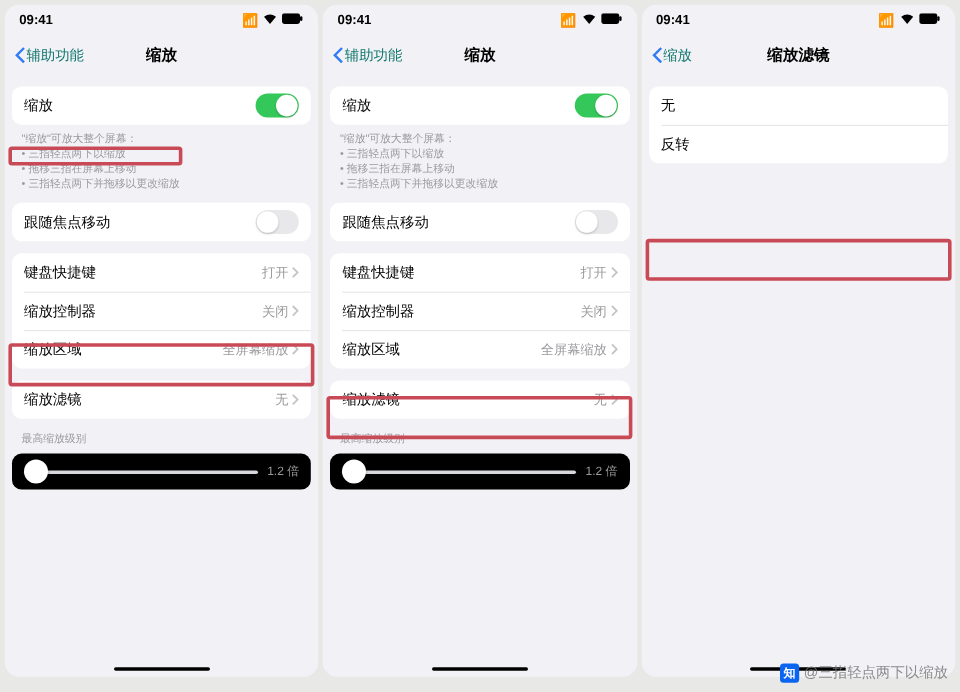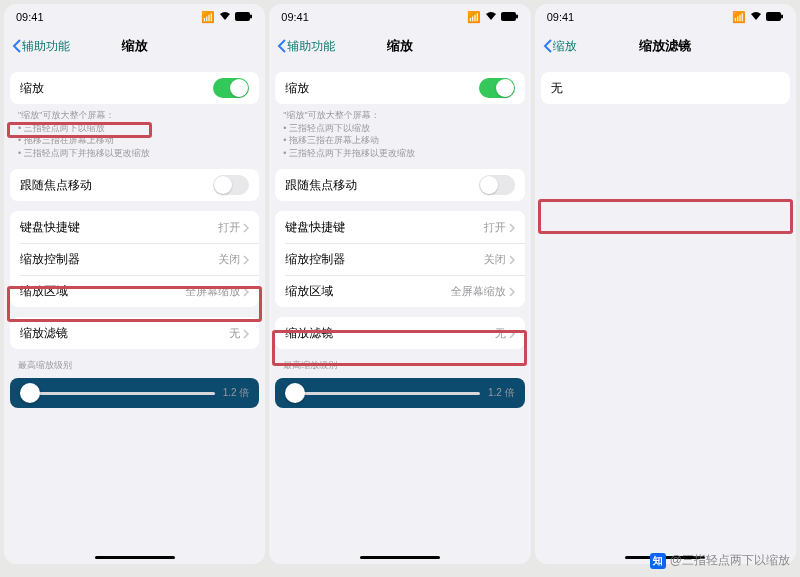--- a/index.html
+++ b/index.html
@@ -16,21 +16,21 @@
     background: #f2f2f6;
     border-radius: 12px;
     overflow: hidden;
     display: flex; flex-direction: column;
     position: relative;
   }
   .statusbar {
     height: 26px;
     display: flex; align-items: center; justify-content: space-between;
     padding: 0 12px;
-    font-size: 11px; font-weight: 400; color: #000;
+    font-size: 11px; font-weight: 700; color: #000;
   }
   .statusbar .right { display: flex; gap: 4px; align-items: center; }
   .navbar {
     height: 32px;
     display: flex; align-items: center;
     position: relative;
     padding: 0 8px;
   }
   .back {
     display: flex; align-items: center;
@@ -83,21 +83,21 @@
     font-size: 9px; color: #9a9a9e;
     padding: 5px 14px 0 14px;
     line-height: 1.4;
   }
   .footer-text .bullet { display: block; }
   .section-header {
     font-size: 9px; color: #9a9a9e;
     padding: 10px 2px 2px 14px;
   }
   .slider-wrap {
-    margin: 4px 6px; background: #0c4a6e; border-radius: 8px;
+    margin: 4px 6px; background: #000000; border-radius: 8px;
     height: 30px; display: flex; align-items: center;
     padding: 0 10px; position: relative;
   }
   .slider-track {
     flex: 1; height: 3px; background: #d8d8dc; border-radius: 2px;
     position: relative;
   }
   .slider-knob {
     position: absolute; left: 0; top: -9px;
     width: 20px; height: 20px; background: #fff; border-radius: 50%;
@@ -347,20 +347,23 @@
           </svg>
         <span>缩放</span>
       </div>
       <div class="nav-title">缩放滤镜</div>
     </div>
     <div class="content">
       <div class="group">
         <div class="row">
           <span>无</span>
         </div>
+        <div class="row">
+          <span>反转</span>
+        </div>
       </div>
     </div>
     <div class="highlight" style="left:3px; top:195px; width:255px; height:35px;"></div>
     <div class="home-ind"></div>
   </div>
 
 </div>
 
 <div class="watermark">
   <span class="zh">知</span>

